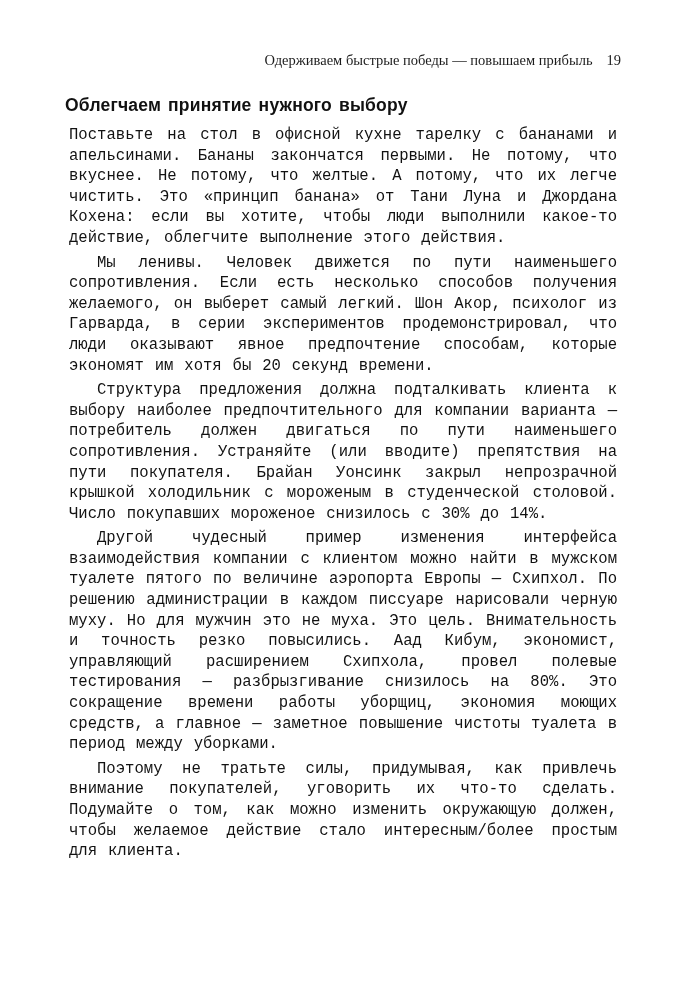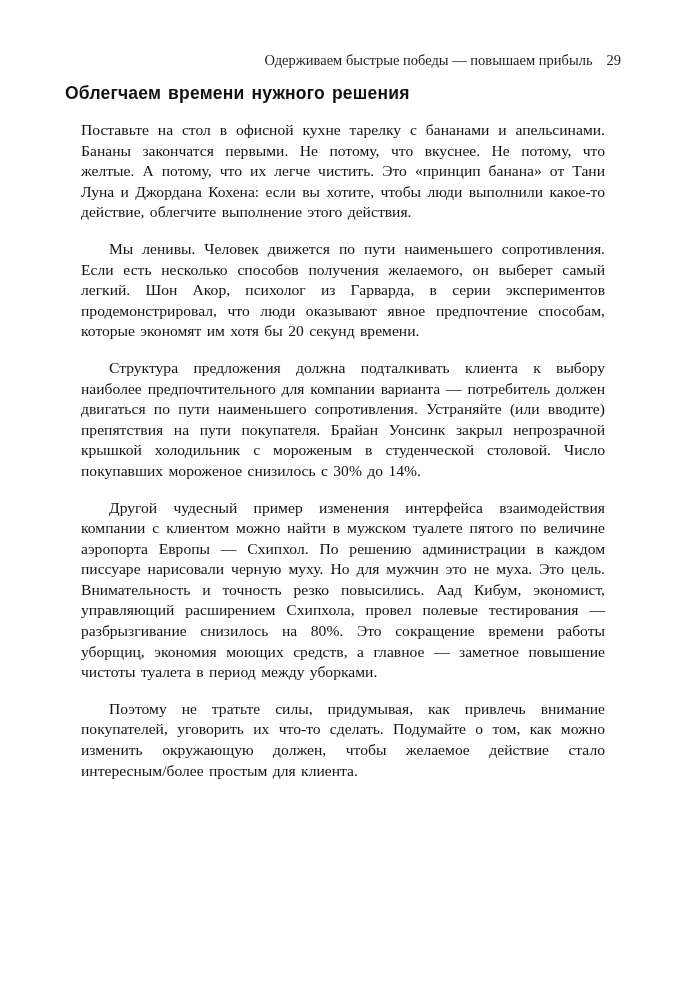--- a/index.html
+++ b/index.html
@@ -17,21 +17,21 @@
     padding: 52px 62px 0 65px;
     overflow: hidden;
   }
   .running-head {
     display: flex;
     justify-content: flex-end;
     align-items: baseline;
     font-family: "Liberation Serif", serif;
     font-size: 14.5px;
     color: #1c1c1c;
-    margin-bottom: 14px;
+    margin-bottom: 26px;
   }
   .running-head .pagenum {
     margin-left: 14px;
   }
   h1.section-heading {
     font-family: "Liberation Sans", sans-serif;
     font-size: 17.5px;
     font-weight: 700;
     color: #111111;
     margin: 0 0 9px 0;
@@ -39,38 +39,39 @@
     word-spacing: 2px;
   }
   .body-text {
     font-family: "Liberation Serif", serif;
     font-size: 15.6px;
     line-height: 20.6px;
     color: #121212;
     text-align: justify;
   }
   .body-text p {
-    margin: 16px;
+    margin: 4px;
     word-spacing: 1.5px;
+    font-family: Liberation Mono, monospace;
   }
   .body-text p.indented {
     text-indent: 28px;
   }
 </style>
 </head>
 <body>
 
 <div class="page">
 
   <div class="running-head">
     <span>Одерживаем быстрые победы — повышаем прибыль</span>
-    <span class="pagenum">29</span>
+    <span class="pagenum">19</span>
   </div>
 
-  <h1 class="section-heading">Облегчаем времени нужного решения</h1>
+  <h1 class="section-heading">Облегчаем принятие нужного выбору</h1>
 
   <div class="body-text">
     <p>Поставьте на стол в офисной кухне тарелку с бананами и апельсинами. Бананы закончатся первыми. Не потому, что вкуснее. Не потому, что желтые. А потому, что их легче чистить. Это «принцип банана» от Тани Луна и Джордана Кохена: если вы хотите, чтобы люди выполнили какое-то действие, облегчите выполнение этого действия.</p>
     <p class="indented">Мы ленивы. Человек движется по пути наименьшего сопротивления. Если есть несколько способов получения желаемого, он выберет самый легкий. Шон Акор, психолог из Гарварда, в серии экспериментов продемонстрировал, что люди оказывают явное предпочтение способам, которые экономят им хотя бы 20 секунд времени.</p>
     <p class="indented">Структура предложения должна подталкивать клиента к выбору наиболее предпочтительного для компании варианта — потребитель должен двигаться по пути наименьшего сопротивления. Устраняйте (или вводите) препятствия на пути покупателя. Брайан Уонсинк закрыл непрозрачной крышкой холодильник с мороженым в студенческой столовой. Число покупавших мороженое снизилось с 30% до 14%.</p>
     <p class="indented">Другой чудесный пример изменения интерфейса взаимодействия компании с клиентом можно найти в мужском туалете пятого по величине аэропорта Европы — Схипхол. По решению администрации в каждом писсуаре нарисовали черную муху. Но для мужчин это не муха. Это цель. Внимательность и точность резко повысились. Аад Кибум, экономист, управляющий расширением Схипхола, провел полевые тестирования — разбрызгивание снизилось на 80%. Это сокращение времени работы уборщиц, экономия моющих средств, а главное — заметное повышение чистоты туалета в период между уборками.</p>
     <p class="indented">Поэтому не тратьте силы, придумывая, как привлечь внимание покупателей, уговорить их что-то сделать. Подумайте о том, как можно изменить окружающую должен, чтобы желаемое действие стало интересным/более простым для клиента.</p>
   </div>
 
 </div>

